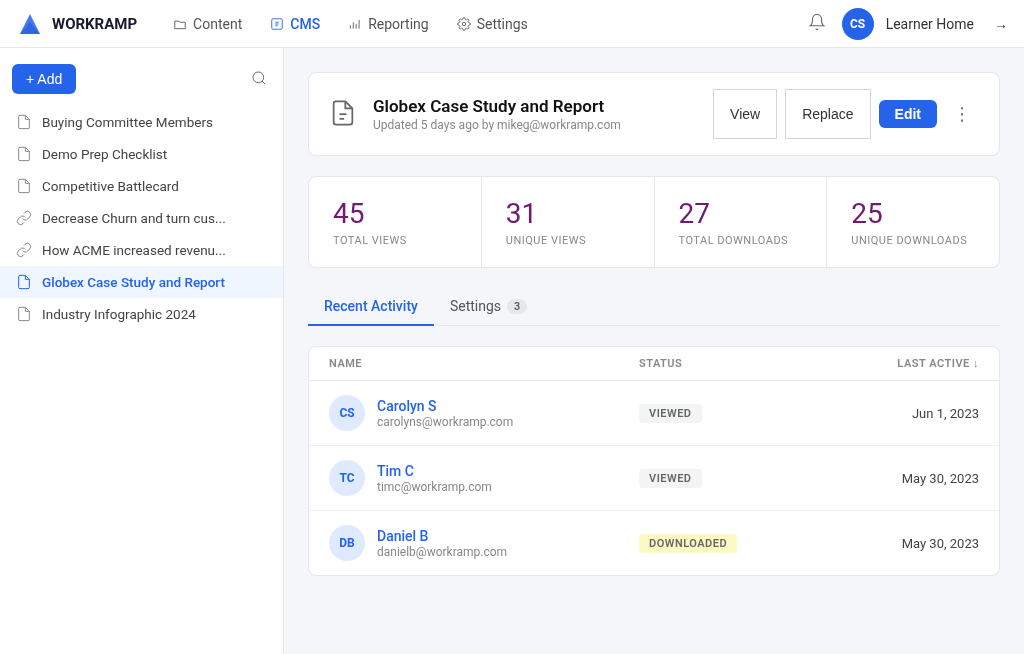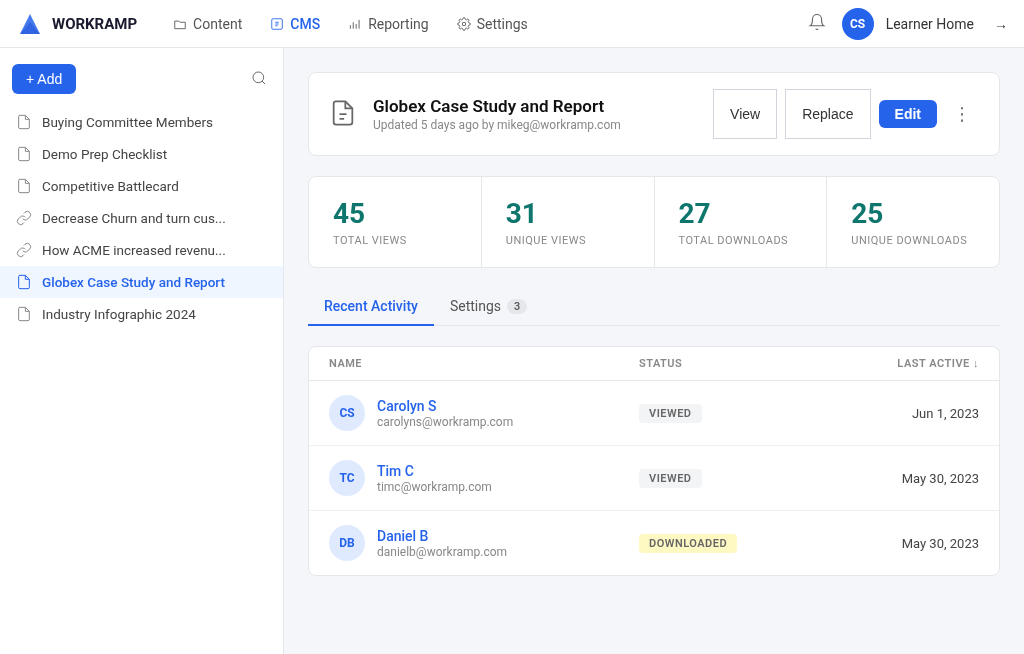--- a/index.html
+++ b/index.html
@@ -85,21 +85,21 @@
 
     
     .stats-row {
       display: flex; background: #fff; border: 1px solid #e5e7eb;
       border-radius: 8px; margin-bottom: 20px; overflow: hidden;
     }
     .stat-item {
       flex: 1; padding: 20px 24px; border-right: 1px solid #e5e7eb;
     }
     .stat-item:last-child { border-right: none; }
-    .stat-number { font-size: 28px; font-weight: 700; color: #0f766e; }
+    .stat-number { font-size: 28px; font-weight: 400; color: #701a75; }
     .stat-label { font-size: 11px; color: #888; margin-top: 4px; text-transform: uppercase; letter-spacing: 0.5px; }
 
     
     .tabs { display: flex; align-items: center; gap: 0; border-bottom: 1px solid #e5e7eb; margin-bottom: 20px; }
     .tab {
       padding: 10px 16px; cursor: pointer; font-size: 14px; color: #555;
       border-bottom: 2px solid transparent; margin-bottom: -1px;
       display: flex; align-items: center; gap: 6px;
     }
     .tab.active { color: #2563eb; border-bottom-color: #2563eb; font-weight: 500; justify-content: center; }

